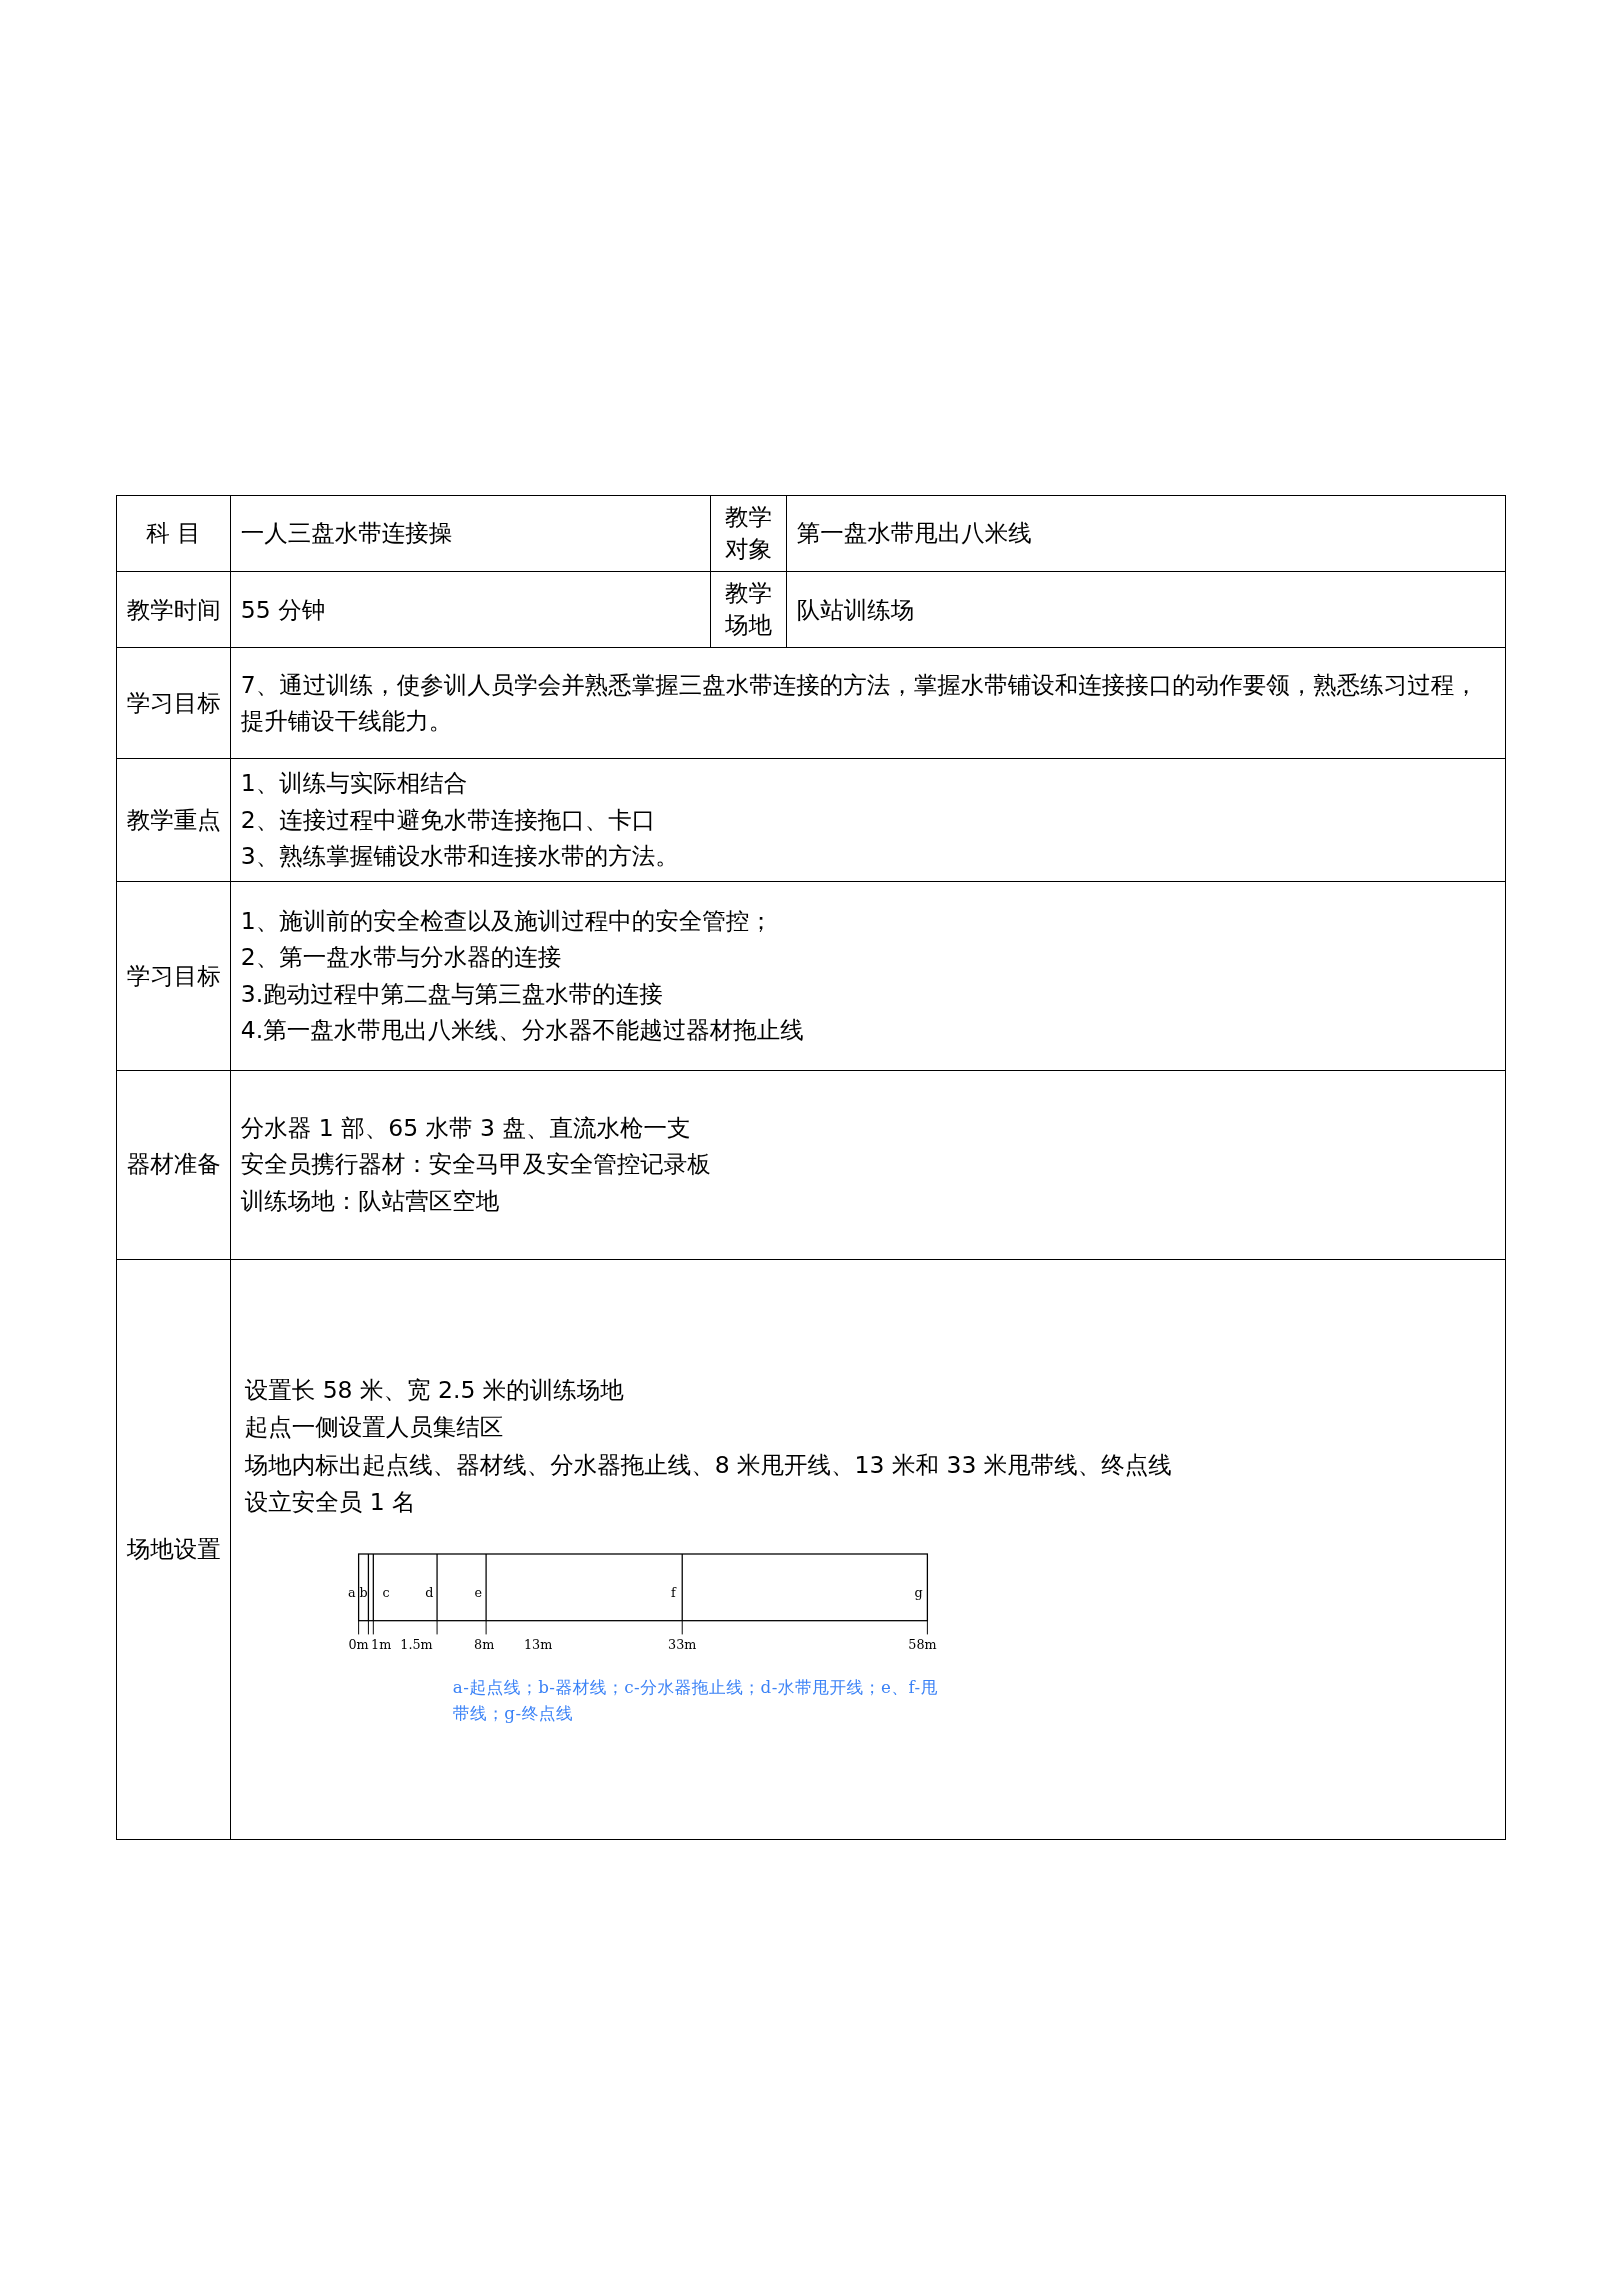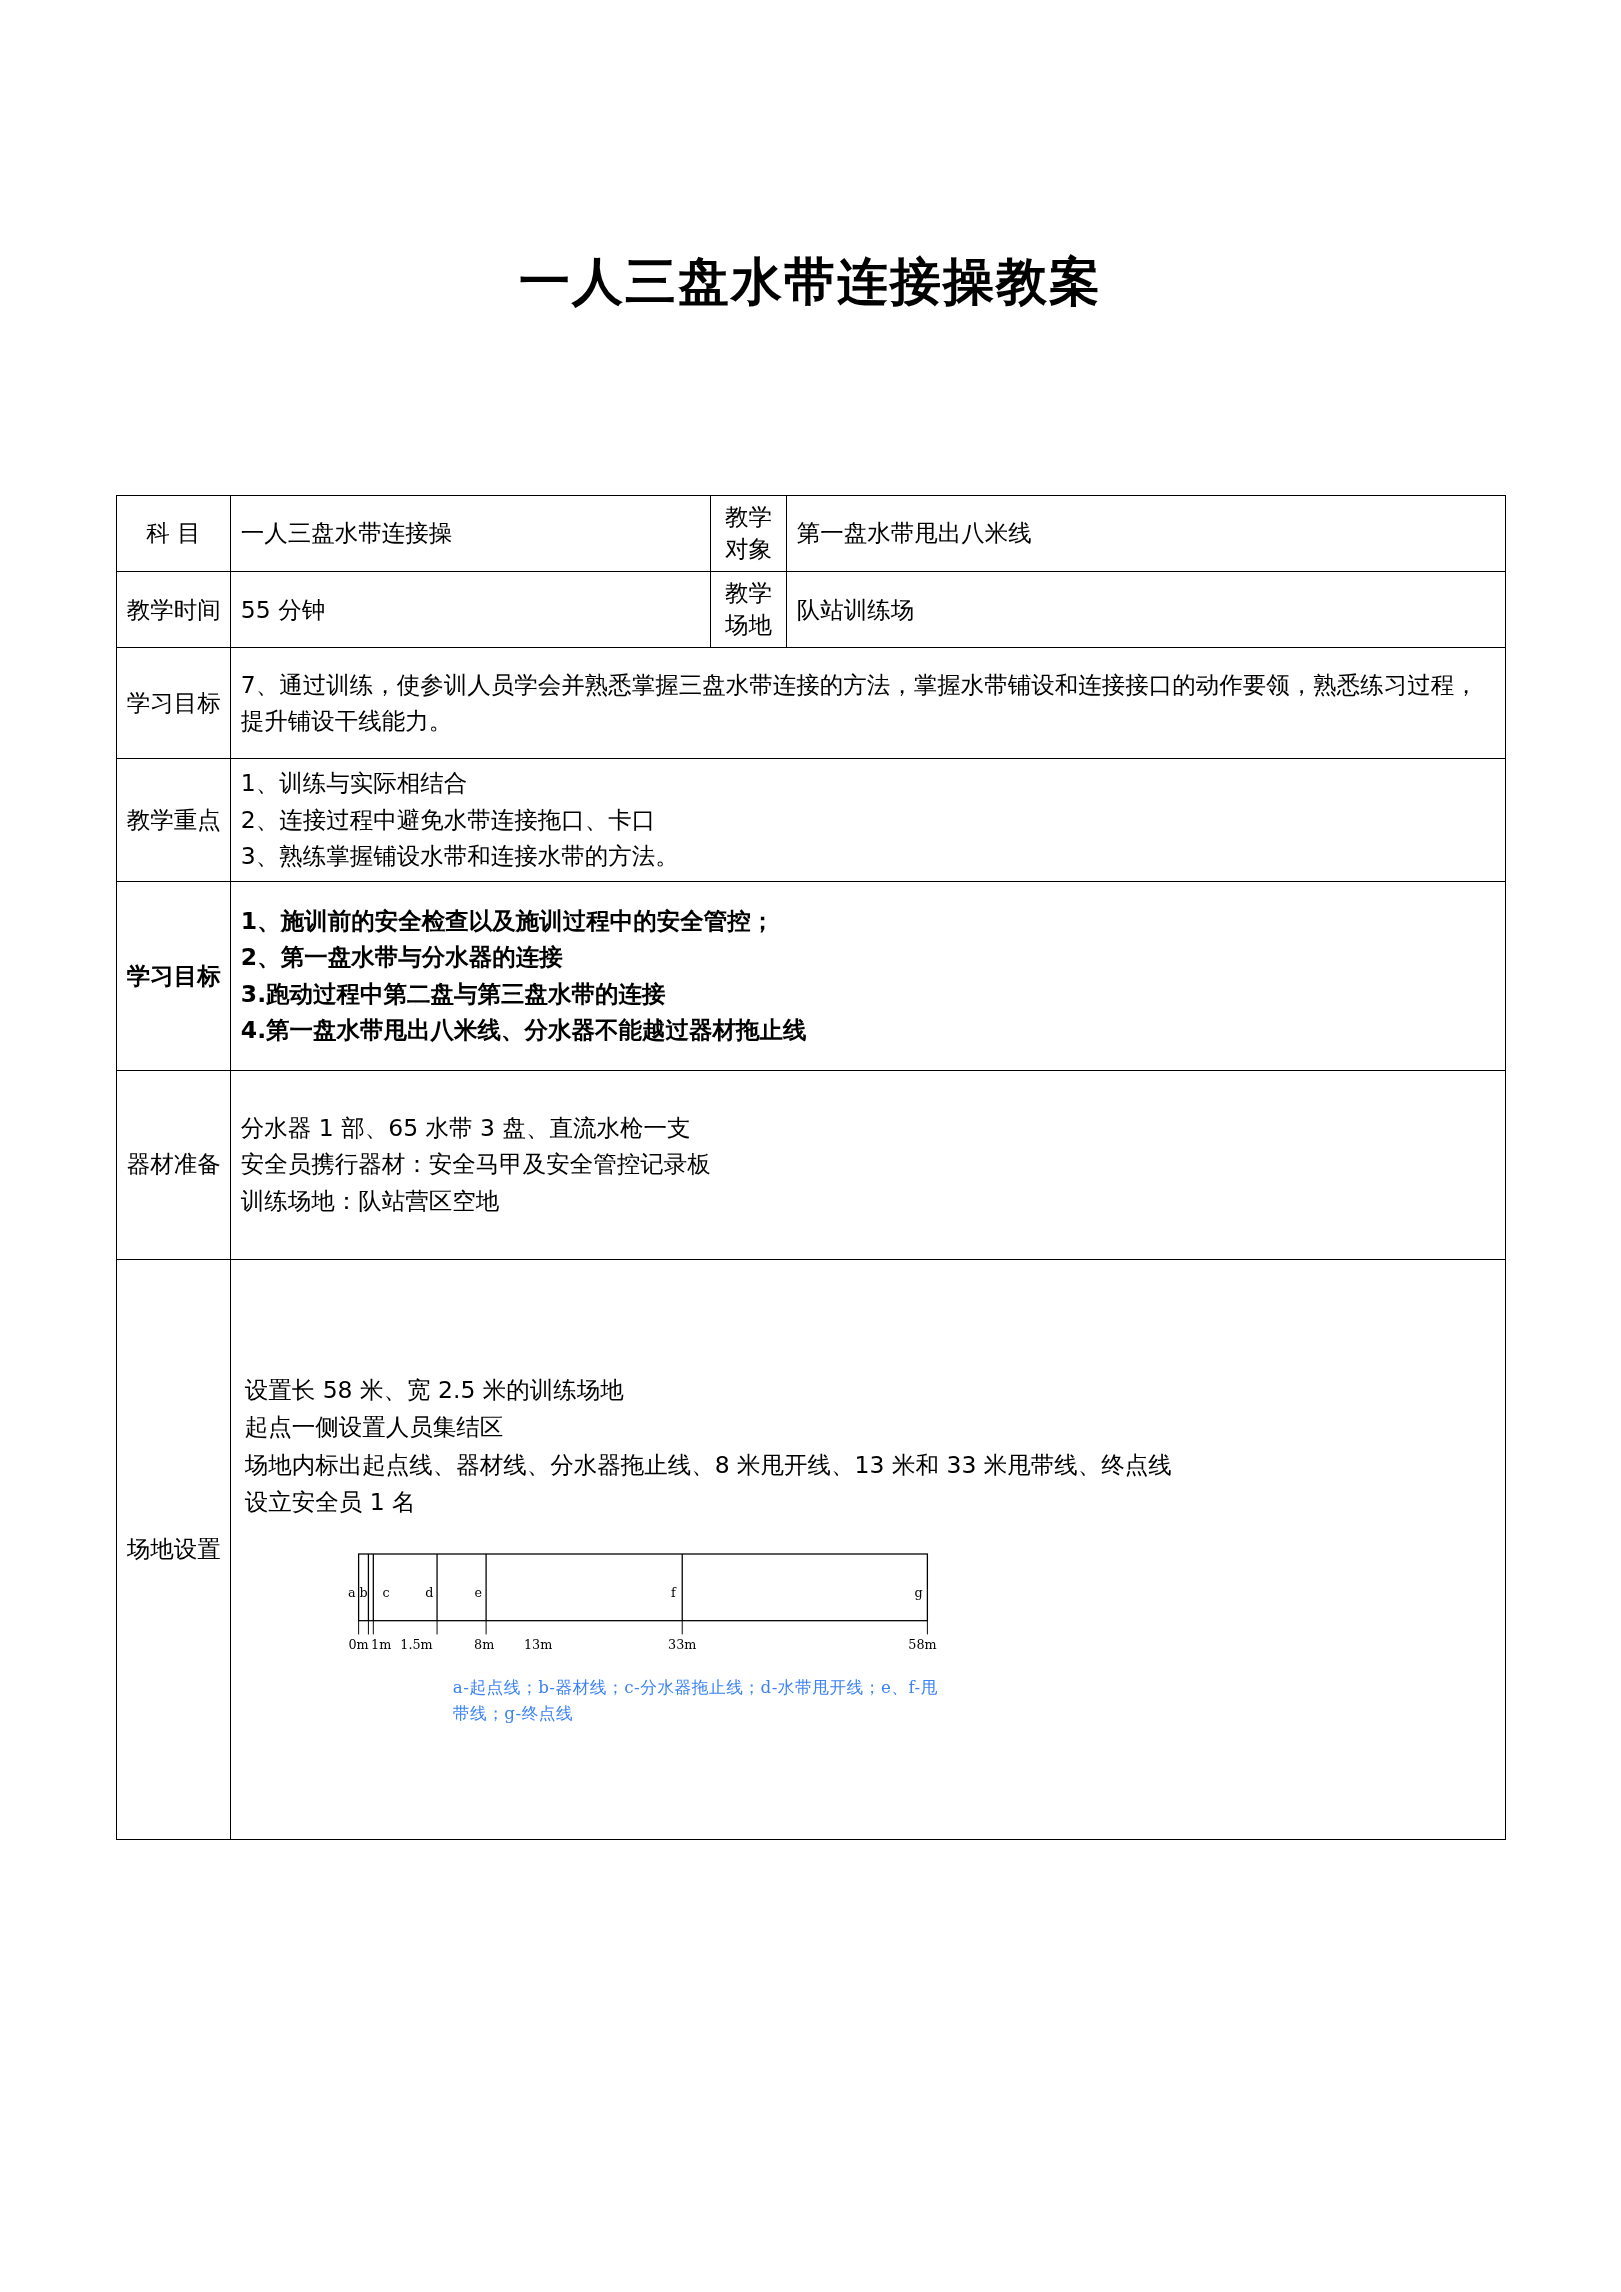--- a/index.html
+++ b/index.html
@@ -78,21 +78,21 @@
   .multi {
     white-space: pre-line;
     font-size: 23.5px;
     line-height: 1.58;
     padding-left: 13.7px;
   }
 
   .tall-equip td { height: 176px; }
   .row-objective td { height: 98px; }
   .row-focus td { height: 110px; }
-  .row-difficulty td { height: 176px; font-weight: bold; }
+  .row-difficulty td { height: 176px; }
 
   .sitecell {
     height: 568px;
     vertical-align: top;
     padding-top: 15.7px;
   }
   .site-label-cell {
     vertical-align: middle;
     text-align: center;
   }
@@ -112,21 +112,20 @@
     font-size: 16.7px;
     letter-spacing: 0.5px;
     color: #3b82f6;
   }
 </style>
 </head>
 <body>
 
 <div class="page">
 
-  <h1 class="doc-title">一人三盘水带连接操教案</h1>
 
   <table class="lesson-table">
     <colgroup>
       <col style="width:114px">
       <col style="width:480px">
       <col style="width:76px">
       <col>
     </colgroup>
     <tbody>
 

